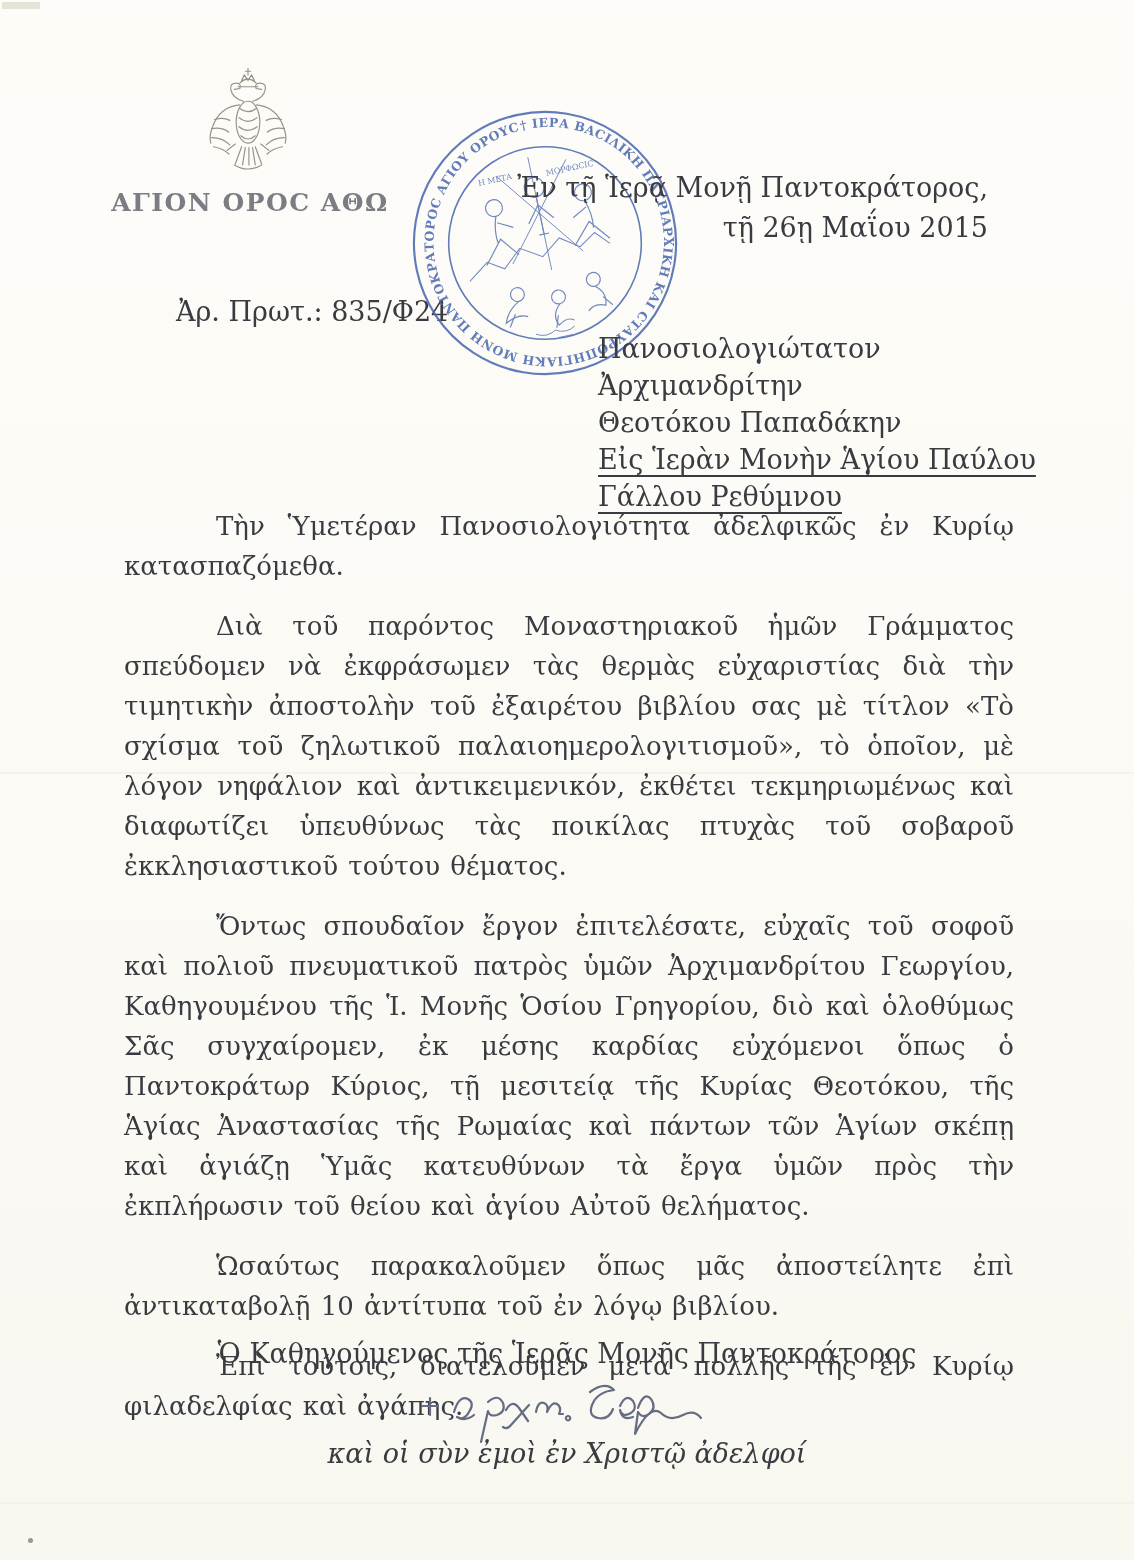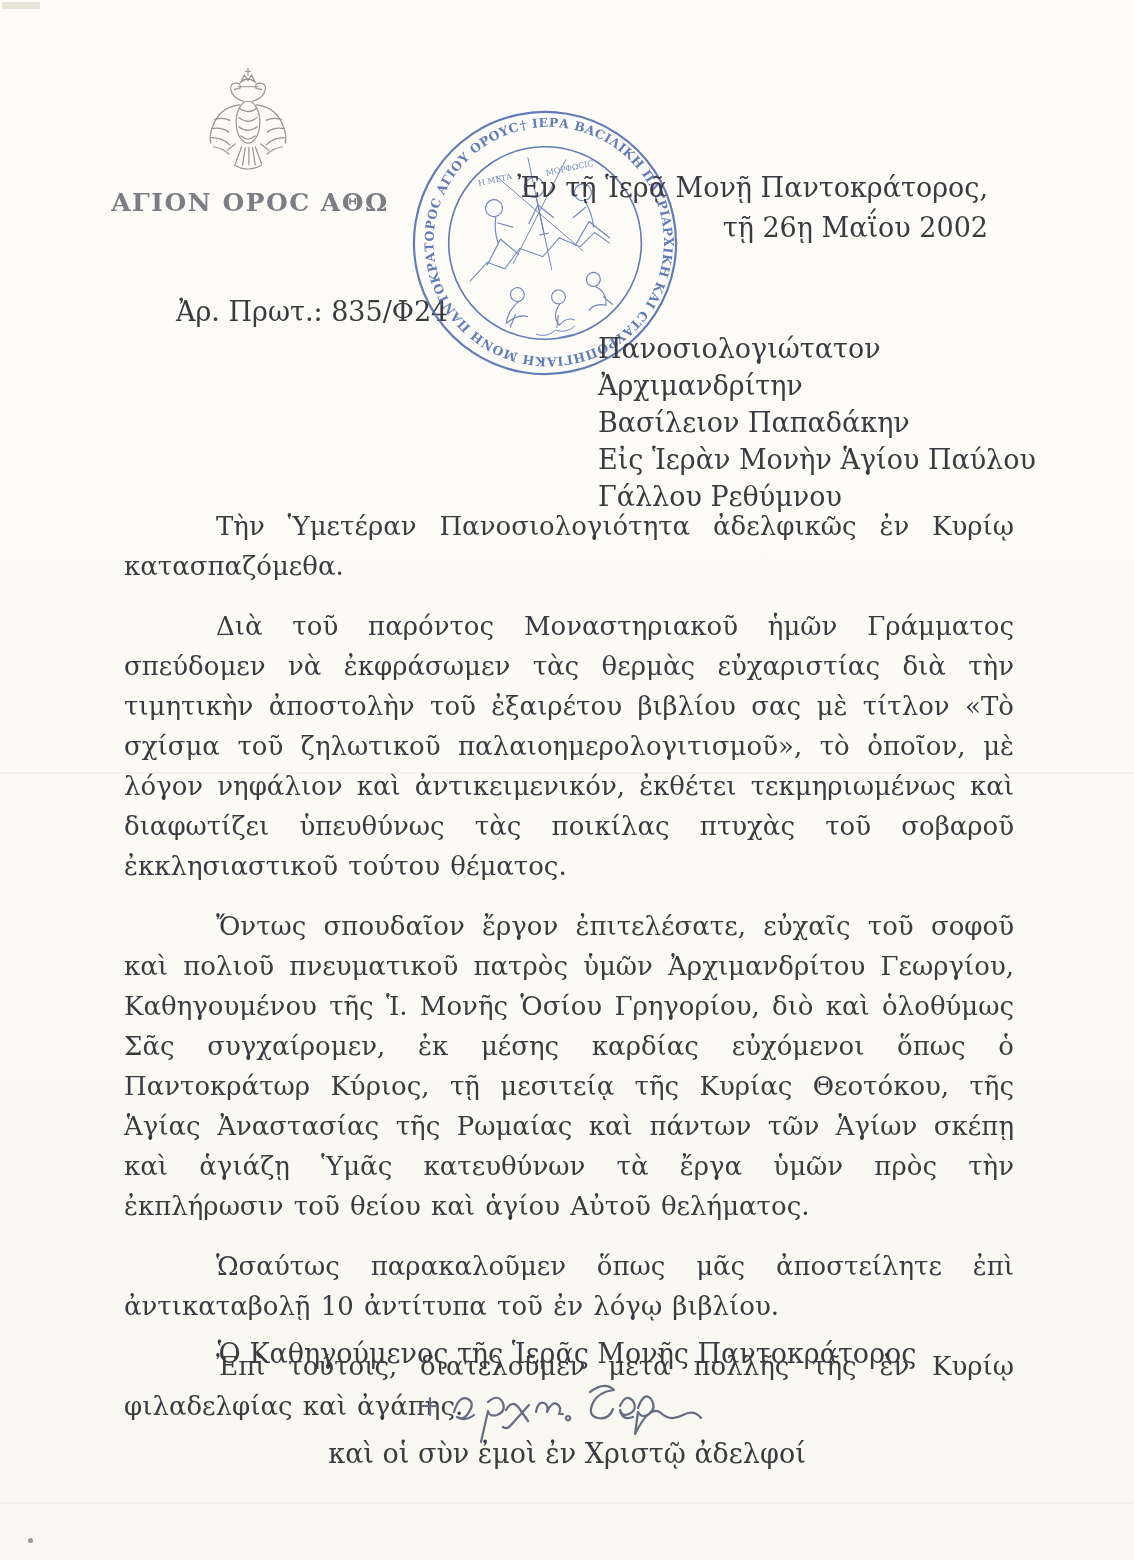--- a/index.html
+++ b/index.html
@@ -30,36 +30,36 @@
   .protocol{position:absolute;left:128px;top:296px;font-size:27px;margin-left:48px;}
 
   
   .seal{position:absolute;left:406px;top:104px;width:278px;height:278px;transform:rotate(-12deg);opacity:.88;}
   .seal text{fill:#4d6bb1;}
   .seal path,.seal circle,.seal line,.seal polyline{stroke:#4d6bb1;fill:none;}
 
   
   .dateline{position:absolute;right:146px;top:168px;width:520px;text-align:right;font-size:27px;line-height:40px;}
   .addressee{position:absolute;left:598px;top:330px;font-size:27px;line-height:37px;}
-  .addressee .u{text-underline-offset:6px;text-decoration-thickness:1.5px;}
+  .addressee .u{text-decoration:underline;text-underline-offset:6px;text-decoration-thickness:1.5px;}
 
   
   .body-text{position:absolute;left:124px;top:498px;width:890px;}
   .body-text p{
     margin:8px 0 20px 0;
     font-size:26px;line-height:40px;
     text-align:justify;text-indent:92px;
     word-spacing:2px;
   }
 
   
   .closing-heading{position:absolute;left:0;top:1338px;width:100%;text-align:center;font-size:27px;}
   .signature{position:absolute;left:398px;top:1364px;width:336px;height:84px;}
   .signature path{stroke:#666c82;fill:none;stroke-width:2.2;stroke-linecap:round;stroke-linejoin:round;}
-  .postscript{position:absolute;left:0;top:1438px;width:100%;text-align:center;font-size:27px;}
+  .postscript{position:absolute;left:0;top:1438px;width:100%;text-align:center;font-size:27px;font-style:italic;}
 </style>
 </head>
 <body>
 
 <div class="page">
 
   <div class="crease c1"></div>
   <div class="crease c2"></div>
   <div class="speck"></div>
   <div class="corner-mark"></div>
@@ -130,27 +130,27 @@
       <path d="M142,203 q-11,10 -5,21 q9,-7 16,-2 M138,214 l-4,12"></path>
       <circle cx="180" cy="186" r="7"></circle>
       <path d="M180,193 q11,8 7,21 q-11,-5 -18,2 M186,205 l8,10"></path>
 
       <path d="M112,228 q10,6 20,0 q10,6 20,0 M134,236 h14" stroke-width="0.9"></path>
     </g>
   </svg>
 
   <div class="dateline">
     <div>Ἐν τῇ Ἱερᾷ Μονῇ Παντοκράτορος,</div>
-    <div>τῇ 26ῃ Μαΐου 2002</div>
+    <div>τῇ 26ῃ Μαΐου 2015</div>
   </div>
 
   <div class="addressee">
     <div>Πανοσιολογιώτατον</div>
     <div>Ἀρχιμανδρίτην</div>
-    <div>Βασίλειον Παπαδάκην</div>
+    <div>Θεοτόκου Παπαδάκην</div>
     <div class="u">Εἰς Ἱερὰν Μονὴν Ἁγίου Παύλου</div>
     <div class="u">Γάλλου Ρεθύμνου</div>
   </div>
 
   <div class="body-text">
     <p>Τὴν Ὑμετέραν Πανοσιολογιότητα ἀδελφικῶς ἐν Κυρίῳ κατασπαζόμεθα.</p>
     <p>Διὰ τοῦ παρόντος Μοναστηριακοῦ ἡμῶν Γράμματος σπεύδομεν νὰ ἐκφράσωμεν τὰς θερμὰς εὐχαριστίας διὰ τὴν τιμητικὴν ἀποστολὴν τοῦ ἐξαιρέτου βιβλίου σας μὲ τίτλον «Τὸ σχίσμα τοῦ ζηλωτικοῦ παλαιοημερολογιτισμοῦ», τὸ ὁποῖον, μὲ λόγον νηφάλιον καὶ ἀντικειμενικόν, ἐκθέτει τεκμηριωμένως καὶ διαφωτίζει ὑπευθύνως τὰς ποικίλας πτυχὰς τοῦ σοβαροῦ ἐκκλησιαστικοῦ τούτου θέματος.</p>
     <p>Ὄντως σπουδαῖον ἔργον ἐπιτελέσατε, εὐχαῖς τοῦ σοφοῦ καὶ πολιοῦ πνευματικοῦ πατρὸς ὑμῶν Ἀρχιμανδρίτου Γεωργίου, Καθηγουμένου τῆς Ἱ. Μονῆς Ὁσίου Γρηγορίου, διὸ καὶ ὁλοθύμως Σᾶς συγχαίρομεν, ἐκ μέσης καρδίας εὐχόμενοι ὅπως ὁ Παντοκράτωρ Κύριος, τῇ μεσιτείᾳ τῆς Κυρίας Θεοτόκου, τῆς Ἁγίας Ἀναστασίας τῆς Ρωμαίας καὶ πάντων τῶν Ἁγίων σκέπῃ καὶ ἁγιάζῃ Ὑμᾶς κατευθύνων τὰ ἔργα ὑμῶν πρὸς τὴν ἐκπλήρωσιν τοῦ θείου καὶ ἁγίου Αὐτοῦ θελήματος.</p>
     <p>Ὡσαύτως παρακαλοῦμεν ὅπως μᾶς ἀποστείλητε ἐπὶ ἀντικαταβολῇ 10 ἀντίτυπα τοῦ ἐν λόγῳ βιβλίου.</p>
     <p>Ἐπὶ τούτοις, διατελοῦμεν μετὰ πολλῆς τῆς ἐν Κυρίῳ φιλαδελφίας καὶ ἀγάπης.</p>

